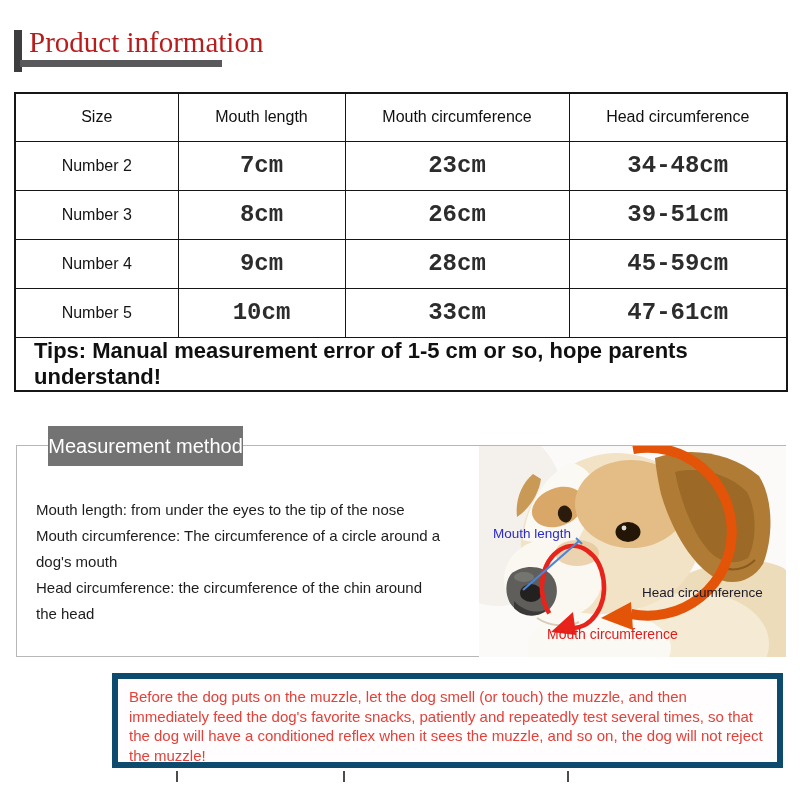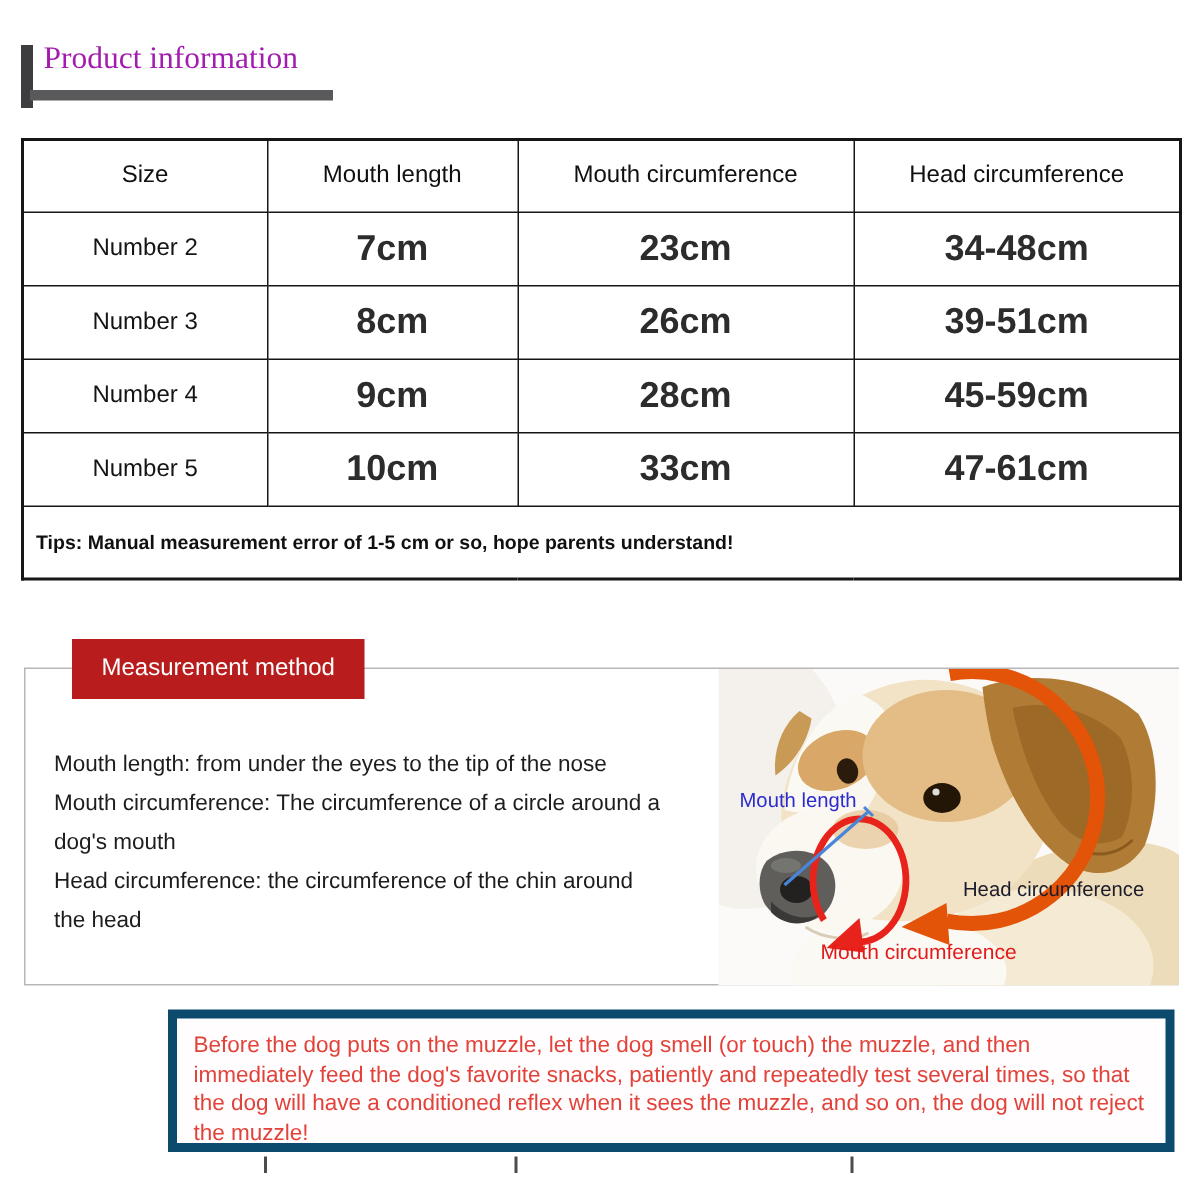--- a/index.html
+++ b/index.html
@@ -5,44 +5,44 @@
   * { margin:0; padding:0; box-sizing:border-box; }
   html,body { background:#ffffff; }
   body {
     width:800px; height:800px; position:relative; overflow:hidden;
     font-family:"Liberation Sans", sans-serif; color:#1a1a1a;
   }
   
   .accent-bar { position:absolute; left:14px; top:30px; width:8px; height:42px; background:#3d3d3f; }
   .page-title {
     position:absolute; left:29px; top:26px;
-    font-family:"Liberation Serif", serif; font-size:21px; color:#a21caf; white-space:nowrap;
+    font-family:"Liberation Serif", serif; font-size:29px; color:#b91c1c; white-space:nowrap;
   }
   .title-underline { position:absolute; left:20px; top:60px; width:202px; height:7px; background:#59595b; }
 
   
   .table-wrap { position:absolute; left:14px; top:92px; width:772px; }
   table.size-table { width:772px; border-collapse:collapse; table-layout:fixed; border:2px solid #161616; }
   .size-table th, .size-table td { border:1px solid #161616; text-align:center; vertical-align:middle; }
   .size-table thead tr { height:48px; }
   .size-table tbody tr { height:49px; }
   .size-table th { font-size:16px; font-weight:normal; color:#101010; }
   td.size-cell { font-size:16px; color:#151515; }
   td.val-cell {
-    font-family:Liberation Sans, sans-serif; font-weight:bold;
+    font-family:Liberation Mono, monospace; font-weight:bold;
     font-size:24px; color:#2c2c2c;
   }
   tr.tips-row { height:49px; }
-  td.tips-cell { text-align:left; padding-left:8px; font-size:13px; font-weight:bold; color:#101010; }
+  td.tips-cell { text-align:left; padding-left:18px; font-size:22px; font-weight:bold; color:#101010; }
 
   
   .measure-box { position:absolute; left:16px; top:445px; width:770px; height:212px; border:1px solid #b7b7b7; background:#ffffff; }
   .measure-label {
-    position:absolute; left:48px; top:426px; width:195px; height:40px; background:#b91c1c;
-    color:#ffffff; font-size:16px; display:flex; align-items:center; justify-content:center; z-index:3;
+    position:absolute; left:48px; top:426px; width:195px; height:40px; background:#737373;
+    color:#ffffff; font-size:20px; display:flex; align-items:center; justify-content:center; z-index:3;
   }
   .measure-lines { position:absolute; left:36px; top:497px; width:452px; z-index:2; }
   .measure-lines .mline { font-size:15px; color:#1d1d1d; line-height:26px; white-space:nowrap; }
 
   
   .photo { position:absolute; left:479px; top:446px; width:307px; height:211px; overflow:hidden; background:#fbfaf8; }
   .photo svg { position:absolute; left:0; top:0; }
   .ann-label { position:absolute; white-space:nowrap; z-index:5; }
   .lbl-mouth-length { left:14px; top:80px; font-size:13.5px; color:#2b2bd0; }
   .lbl-head-circ   { left:163px; top:139px; font-size:13.5px; color:#1b1b2b; }

